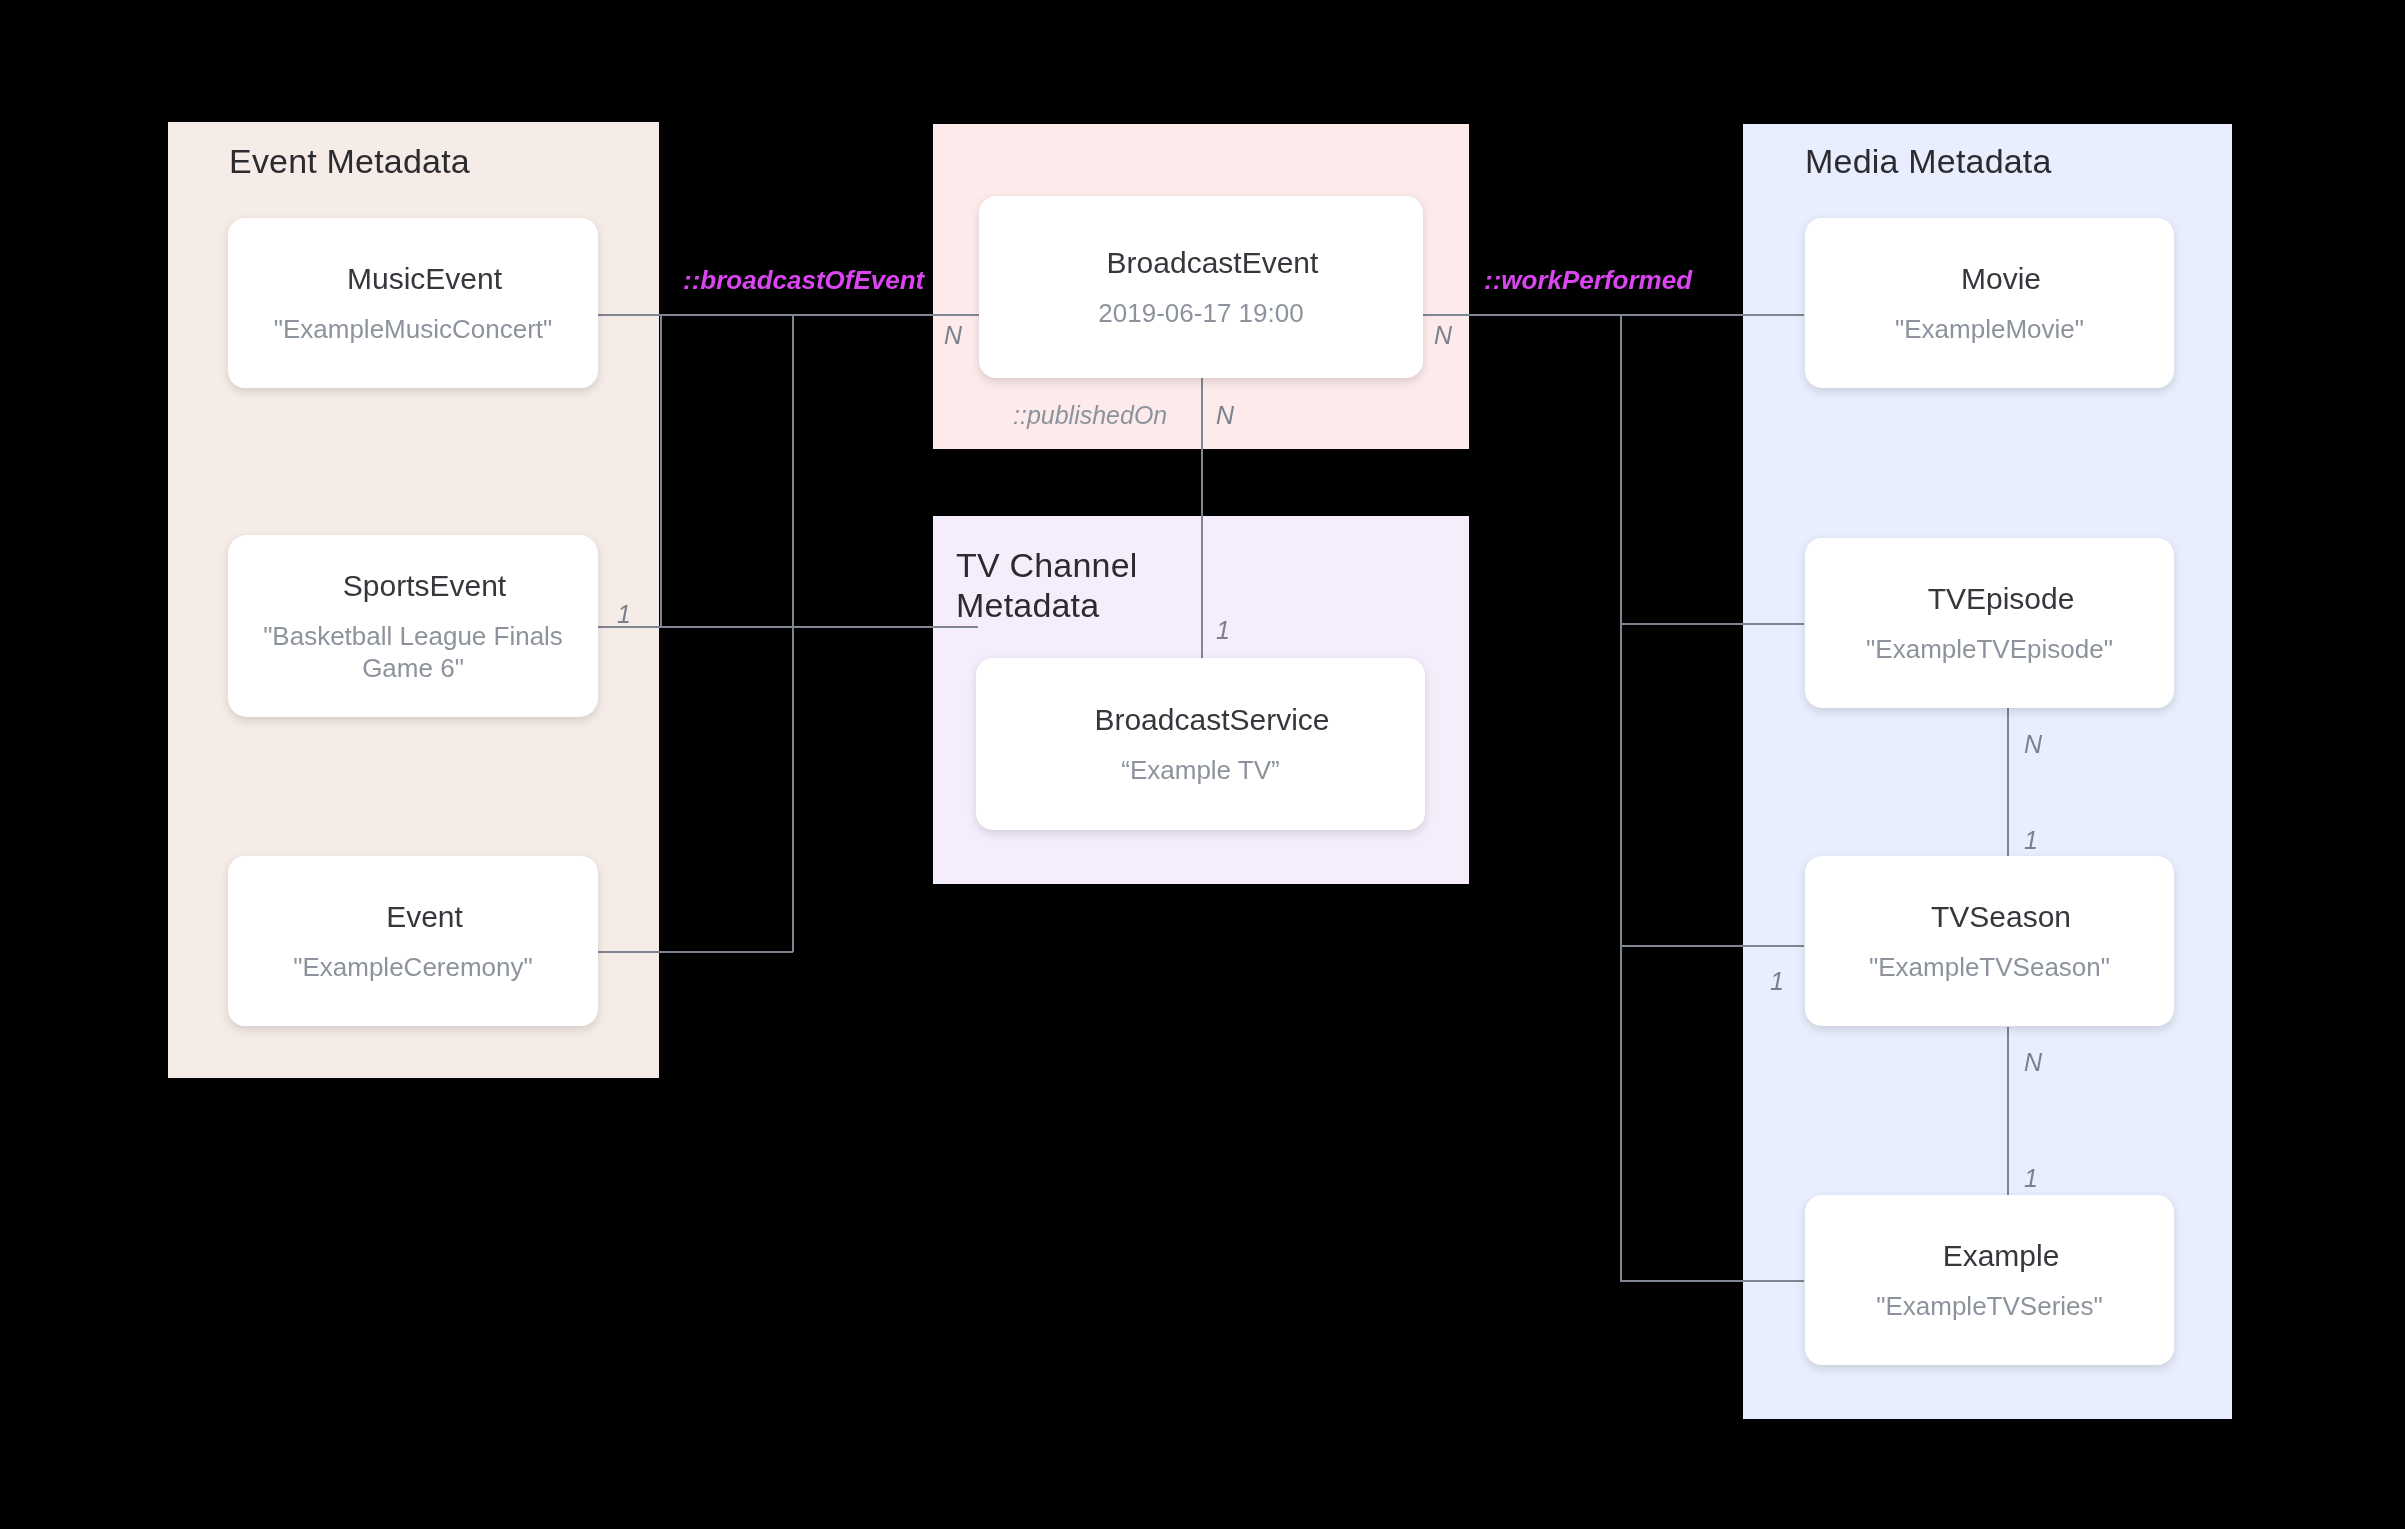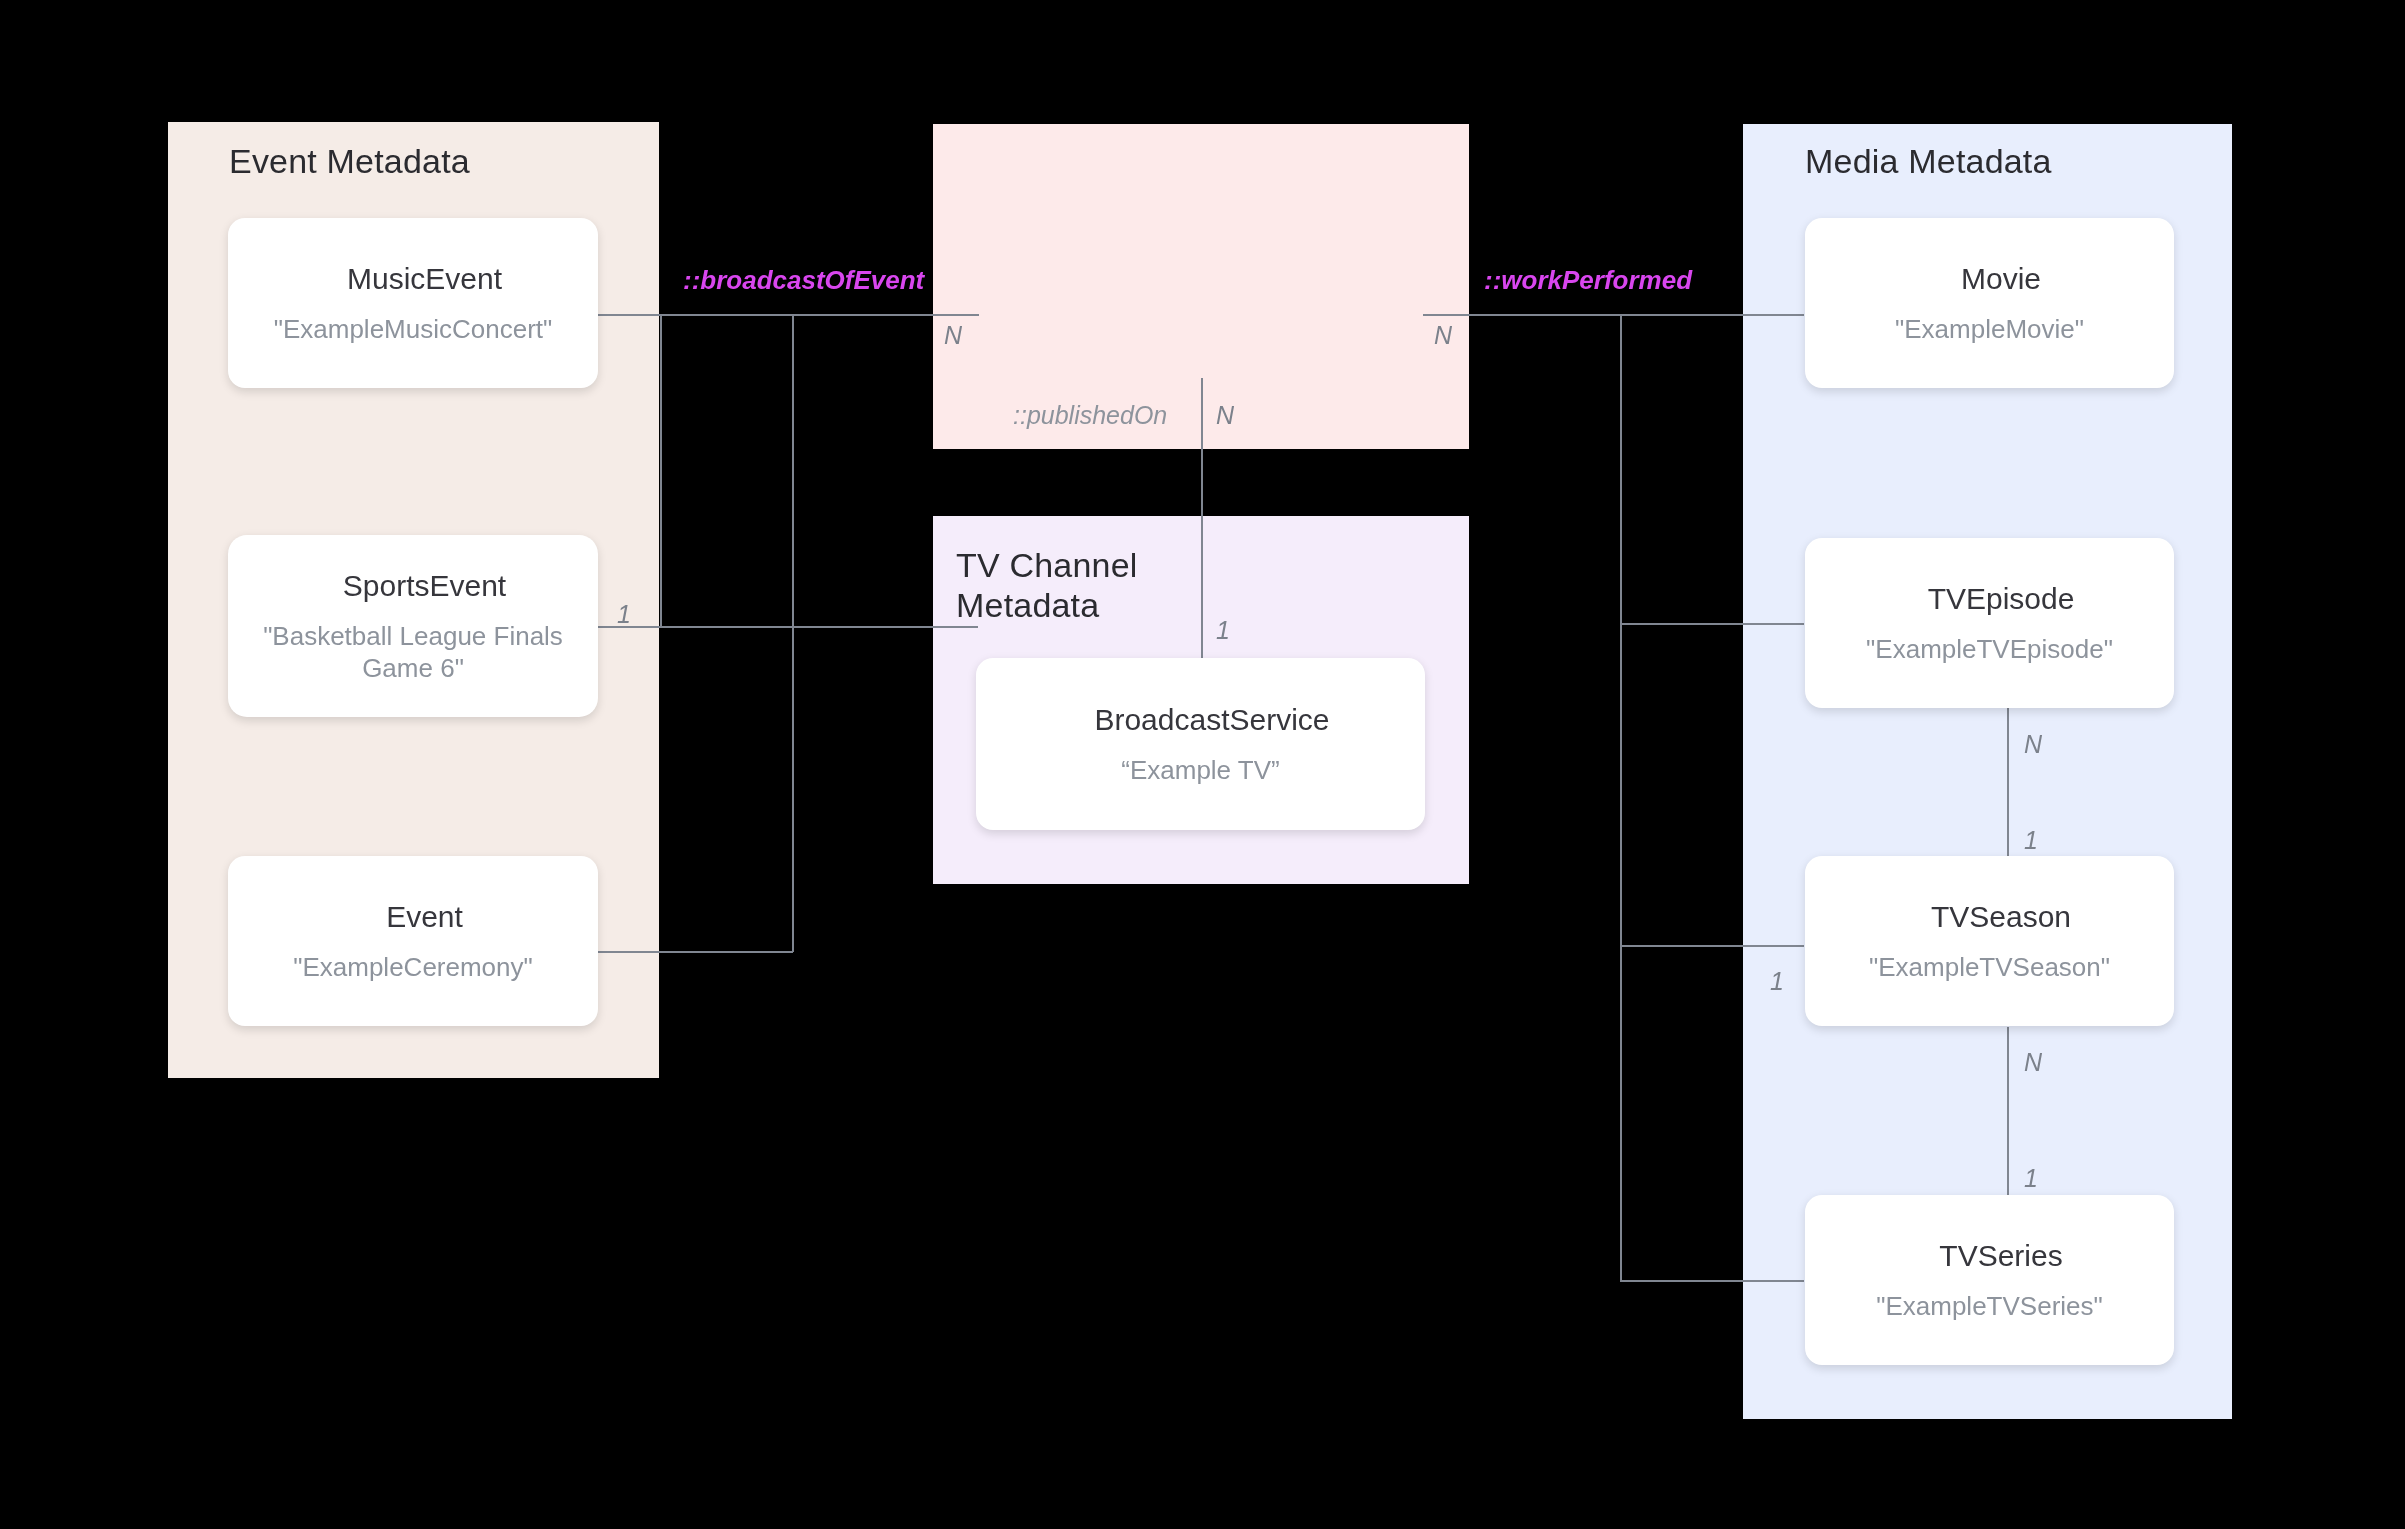--- a/index.html
+++ b/index.html
@@ -113,20 +113,24 @@
   <div class="node" id="node-sportsevent">
     <div class="node-type">SportsEvent</div>
     <div class="node-value">"Basketball League Finals Game 6"</div>
   </div>
 
   <div class="node" id="node-event">
     <div class="node-type">Event</div>
     <div class="node-value">"ExampleCeremony"</div>
   </div>
 
+  <div class="node" id="node-broadcastevent">
+    <div class="node-type">BroadcastEvent</div>
+    <div class="node-value">2019-06-17 19:00</div>
+  </div>
 
   <div class="node" id="node-broadcastservice">
     <div class="node-type">BroadcastService</div>
     <div class="node-value">“Example TV”</div>
   </div>
 
   <div class="node" id="node-movie">
     <div class="node-type">Movie</div>
     <div class="node-value">"ExampleMovie"</div>
   </div>
@@ -135,18 +139,18 @@
     <div class="node-type">TVEpisode</div>
     <div class="node-value">"ExampleTVEpisode"</div>
   </div>
 
   <div class="node" id="node-tvseason">
     <div class="node-type">TVSeason</div>
     <div class="node-value">"ExampleTVSeason"</div>
   </div>
 
   <div class="node" id="node-tvseries">
-    <div class="node-type">TVSeries</div>
+    <div class="node-type">Example</div>
     <div class="node-value">"ExampleTVSeries"</div>
   </div>
 
 </div>
 
 
 </body></html>

